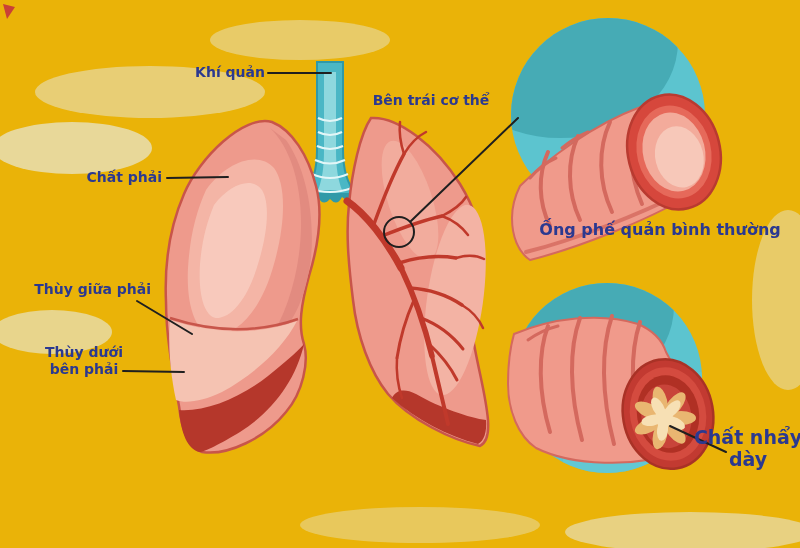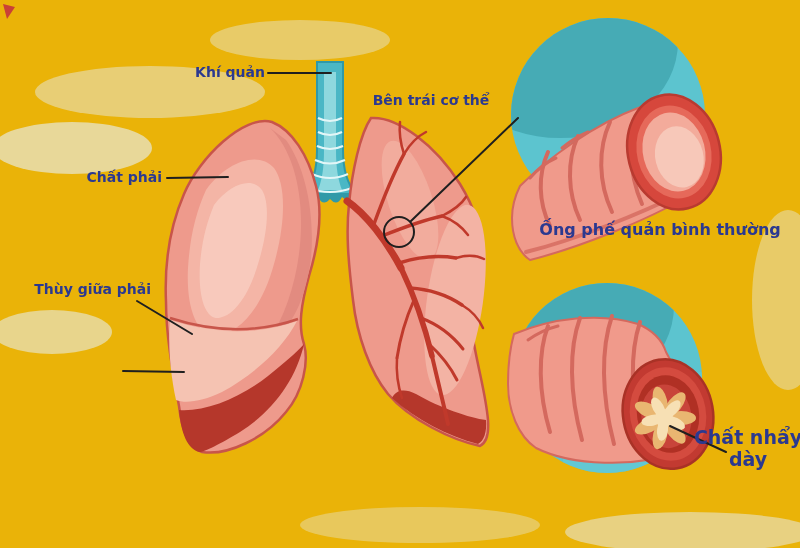--- a/index.html
+++ b/index.html
@@ -183,20 +183,24 @@
 
 <div class="lbl lbl--right" style="left:265px;top:64px;">Khí quản</div>
 
 
 <div class="lbl" style="left:431px;top:92px;">Bên trái cơ thể</div>
 
 <div class="lbl lbl--right" style="left:162px;top:169px;">Chất phải</div>
 
 <div class="lbl lbl--right" style="left:151px;top:281px;">Thùy giữa phải</div>
 
+<div class="lbl" style="left:84px;top:344px;">
+  <div>Thùy dưới</div>
+  <div>bên phải</div>
+</div>
 
 <div class="lbl lbl--cap" style="left:652px;top:221px;margin-left:8px;">Ống phế quản bình thường</div>
 
 <div class="lbl lbl--mucus" style="left:748px;top:426px;">
   <div>Chất nhẩy</div>
   <div>dày</div>
 </div>
 
 
 </div>

